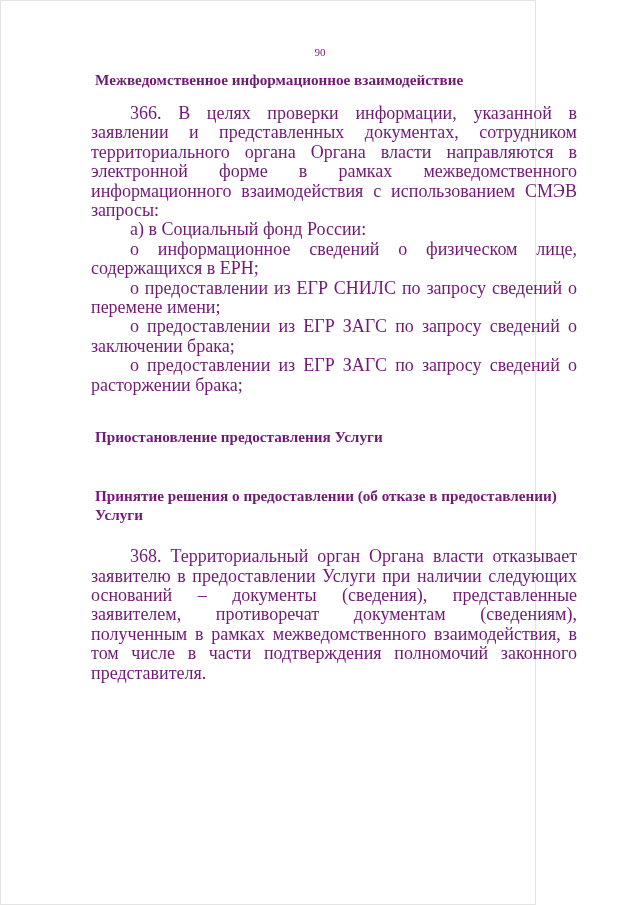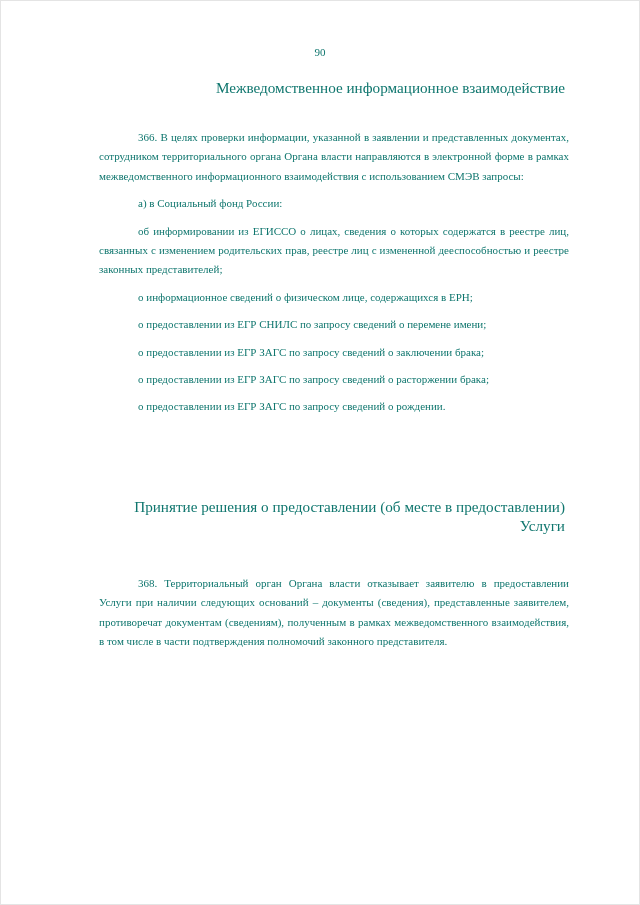--- a/index.html
+++ b/index.html
@@ -1,54 +1,53 @@
 <!DOCTYPE html>
 <html><head>
 <meta charset="utf-8">
 <style>
   html, body { margin: 0; padding: 0; background: #fff; }
   body { width: 640px; height: 905px; position: relative; overflow: hidden; }
   .page {
-    position: absolute; left: 0; top: 0; width: 640px; height: 905px;
+    position: absolute; left: 0; top: 0; width: 536px; height: 905px;
     background: #ffffff;
     box-shadow: inset 0 0 0 1px #e4e4e4;
     font-family: "Liberation Serif", "DejaVu Serif", serif;
-    color: #0f766e;
+    color: #701a75;
   }
   .pnum { position: absolute; top: 46px; left: 0; width: 640px; text-align: center; font-size: 11px; }
   .content { position: absolute; left: 91px; width: 486px; top: 66px; }
-  .h { text-align: right; font-weight: normal; font-size: 15.2px; line-height: 19px; margin: 12px; }
+  .h { text-align: left; font-weight: bold; font-size: 15.2px; line-height: 19px; margin: 4px; }
   .p {
-    font-size: 11px; line-height: 19.4px; margin: 8px;
+    font-size: 18px; line-height: 19.4px; margin: 0;
     text-align: justify; text-indent: 39px;
   }
   .gap1 { height: 11px; }
   .gap2 { height: 28px; }
   .gap3 { height: 21px; }
   .gap4 { height: 19px; }
 </style>
 </head>
 <body>
 
 <div class="page">
   <div class="pnum">90</div>
 
   <div class="content">
     <h2 class="h">Межведомственное информационное взаимодействие</h2>
     <div class="gap1"></div>
     <p class="p">366. В целях проверки информации, указанной в заявлении и представленных документах, сотрудником территориального органа Органа власти направляются в электронной форме в рамках межведомственного информационного взаимодействия с использованием СМЭВ запросы:</p>
     <p class="p">а) в Социальный фонд России:</p>
-    <p class="p">об информировании из ЕГИССО о лицах, сведения о которых содержатся в реестре лиц, связанных с изменением родительских прав, реестре лиц с измененной дееспособностью и реестре законных представителей;</p>
     <p class="p">о информационное сведений о физическом лице, содержащихся в ЕРН;</p>
     <p class="p">о предоставлении из ЕГР СНИЛС по запросу сведений о перемене имени;</p>
     <p class="p">о предоставлении из ЕГР ЗАГС по запросу сведений о заключении брака;</p>
     <p class="p">о предоставлении из ЕГР ЗАГС по запросу сведений о расторжении брака;</p>
-    <p class="p">о предоставлении из ЕГР ЗАГС по запросу сведений о рождении.</p>
 
     <div class="gap2"></div>
+    <h2 class="h">Приостановление предоставления Услуги</h2>
     <div class="gap1"></div>
 
     <div class="gap3"></div>
-    <h2 class="h">Принятие решения о предоставлении (об месте в предоставлении) Услуги</h2>
+    <h2 class="h">Принятие решения о предоставлении (об отказе в предоставлении) Услуги</h2>
     <div class="gap4"></div>
     <p class="p">368. Территориальный орган Органа власти отказывает заявителю в предоставлении Услуги при наличии следующих оснований – документы (сведения), представленные заявителем, противоречат документам (сведениям), полученным в рамках межведомственного взаимодействия, в том числе в части подтверждения полномочий законного представителя.</p>
   </div>
 </div>
 
 </body></html>

